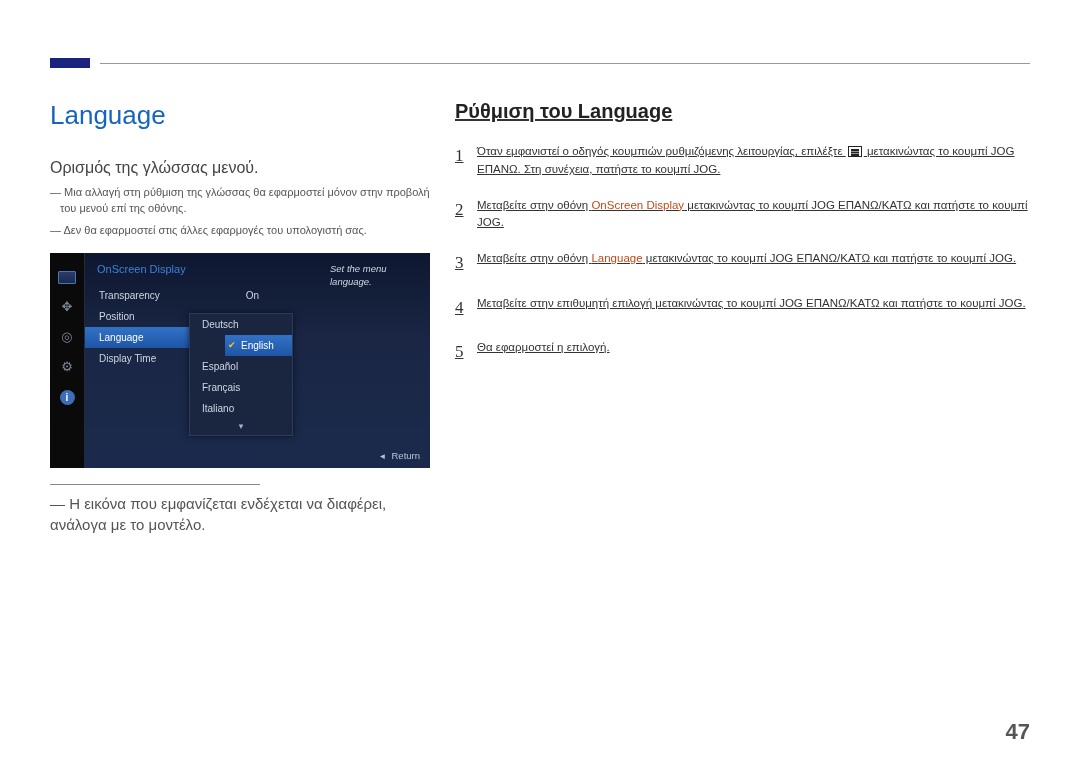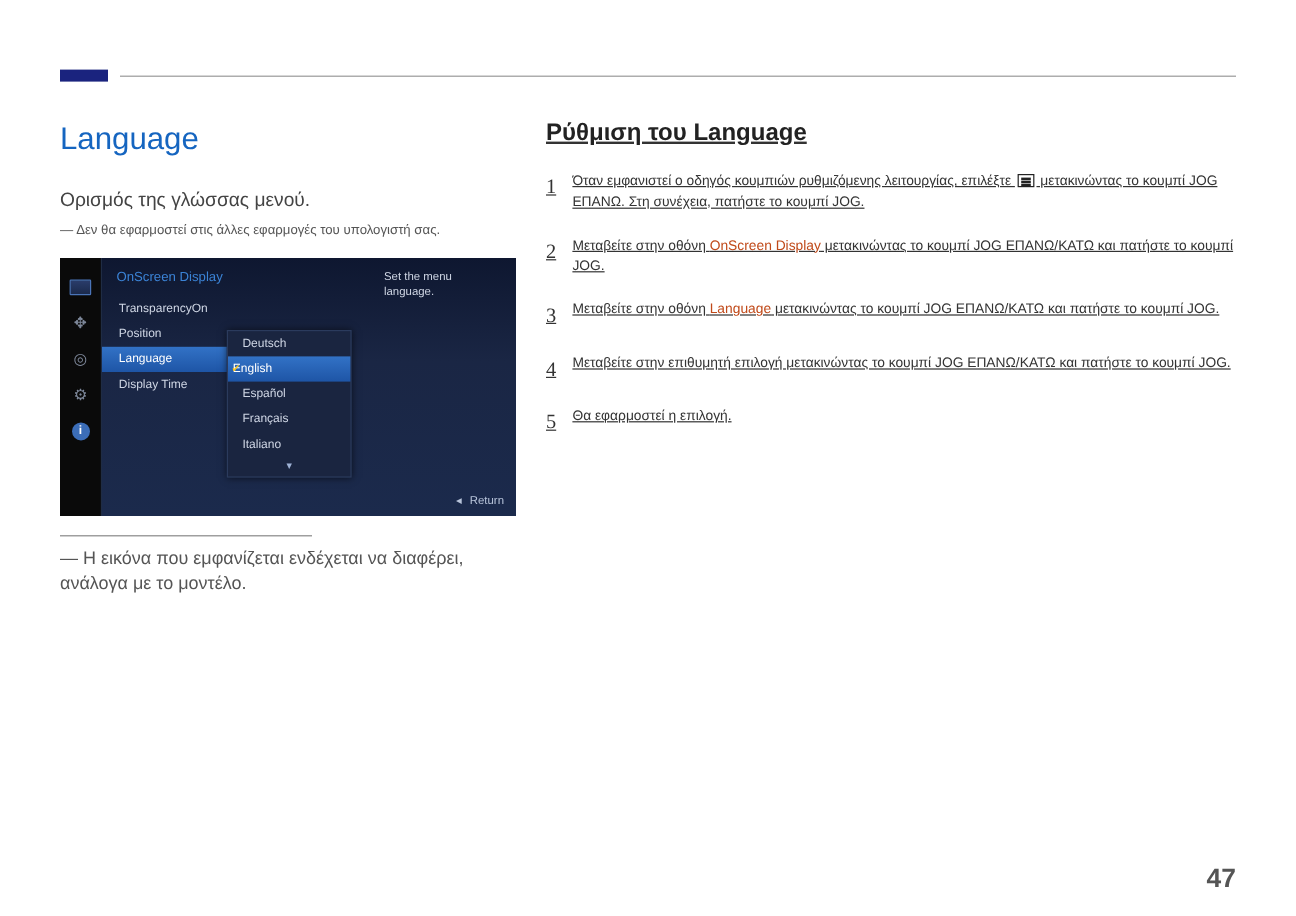--- a/index.html
+++ b/index.html
@@ -106,21 +106,21 @@
     font-size: 11px;
     padding: 10px 0 8px 12px;
   }
   .osd-menu {
     position: absolute;
     top: 32px; left: 0;
     width: 190px;
   }
   .osd-menu-item {
     display: flex;
-    justify-content: flex-start;
+    justify-content: space-between;
     padding: 5px 16px 5px 14px;
     color: #cfd6e4;
     font-size: 10px;
   }
   .osd-menu-item.sel {
     background: linear-gradient(#3272c6,#1e55a6);
     color: #fff;
   }
   .osd-submenu {
     position: absolute;
@@ -141,35 +141,36 @@
     background: linear-gradient(#3272c6,#1e55a6);
     color: #fff;
   }
   .osd-sub-item.sel::before {
     content: "✔";
     color: #f7c524;
     position: absolute;
     left: 3px;
     font-size: 9px;
   }
-  .osd-sub-item.sel { padding-left: 4px; }
+  .osd-sub-item.sel { padding-left: 16px; margin-left: 35px; }
   .osd-sub-arrow {
     text-align: center;
     color: #9fb3d6;
     font-size: 9px;
     padding: 2px 0 4px;
   }
   .osd-desc {
     position: absolute;
     top: 10px;
-    right: 28px;
+    right: 18px;
     width: 82px;
     font-size: 9.5px;
     color: #cfd6e4;
     line-height: 1.35;
+    font-style: italic;
   }
   .osd-return {
     position: absolute;
     bottom: 7px;
     right: 10px;
     font-size: 9.5px;
     color: #b8c4da;
   }
   .osd-return::before {
     content: "◂  ";
@@ -235,20 +236,21 @@
 </head>
 <body>
 
 <div class="top-bar"></div>
 <div class="top-rule"></div>
 
 <div class="left-col">
   <h1 class="page-title">Language</h1>
   <p class="left-sub">Ορισμός της γλώσσας μενού.</p>
   <div id="left-notes">
+      <p class="em-dash-line">Μια αλλαγή στη ρύθμιση της γλώσσας θα εφαρμοστεί μόνον στην προβολή του μενού επί της οθόνης.</p>
       <p class="em-dash-line">Δεν θα εφαρμοστεί στις άλλες εφαρμογές του υπολογιστή σας.</p>
     </div>
 
   <div class="osd-panel">
     <div class="osd-left-icons">
       <div class="osd-ico monitor"></div>
       <div class="osd-ico gray">✥</div>
       <div class="osd-ico gray">◎</div>
       <div class="osd-ico gray">⚙</div>
       <div class="osd-ico info">i</div>

